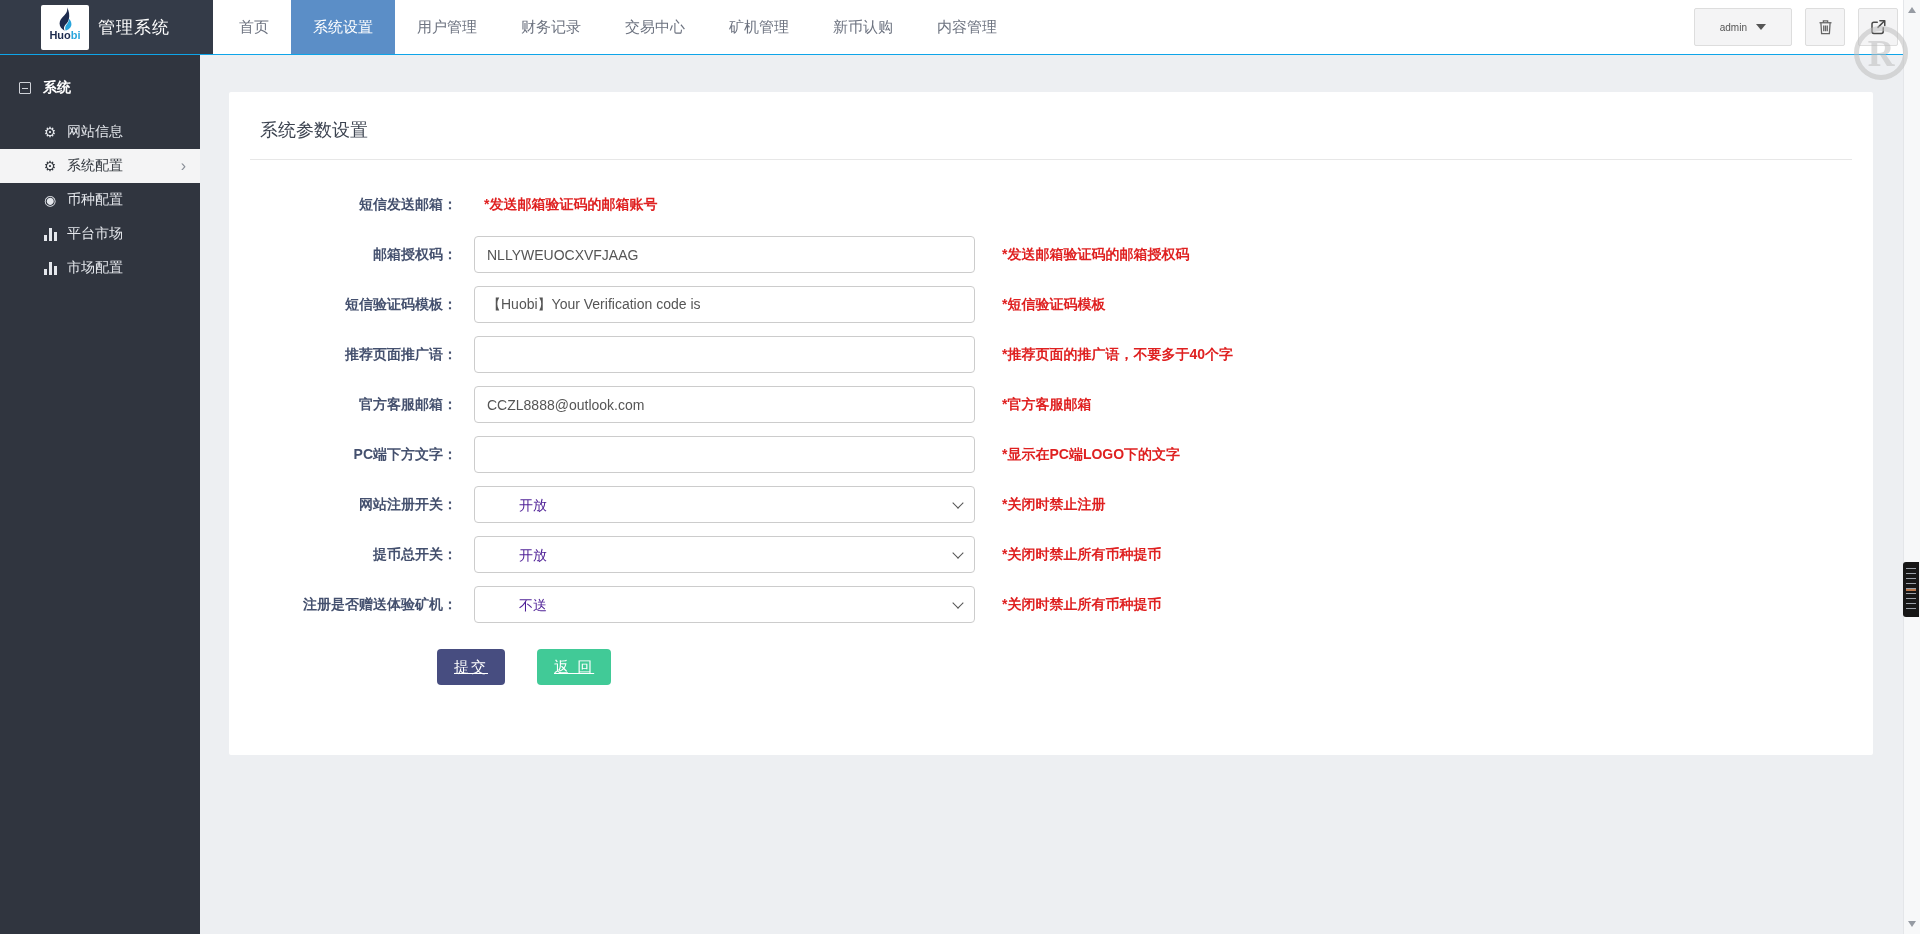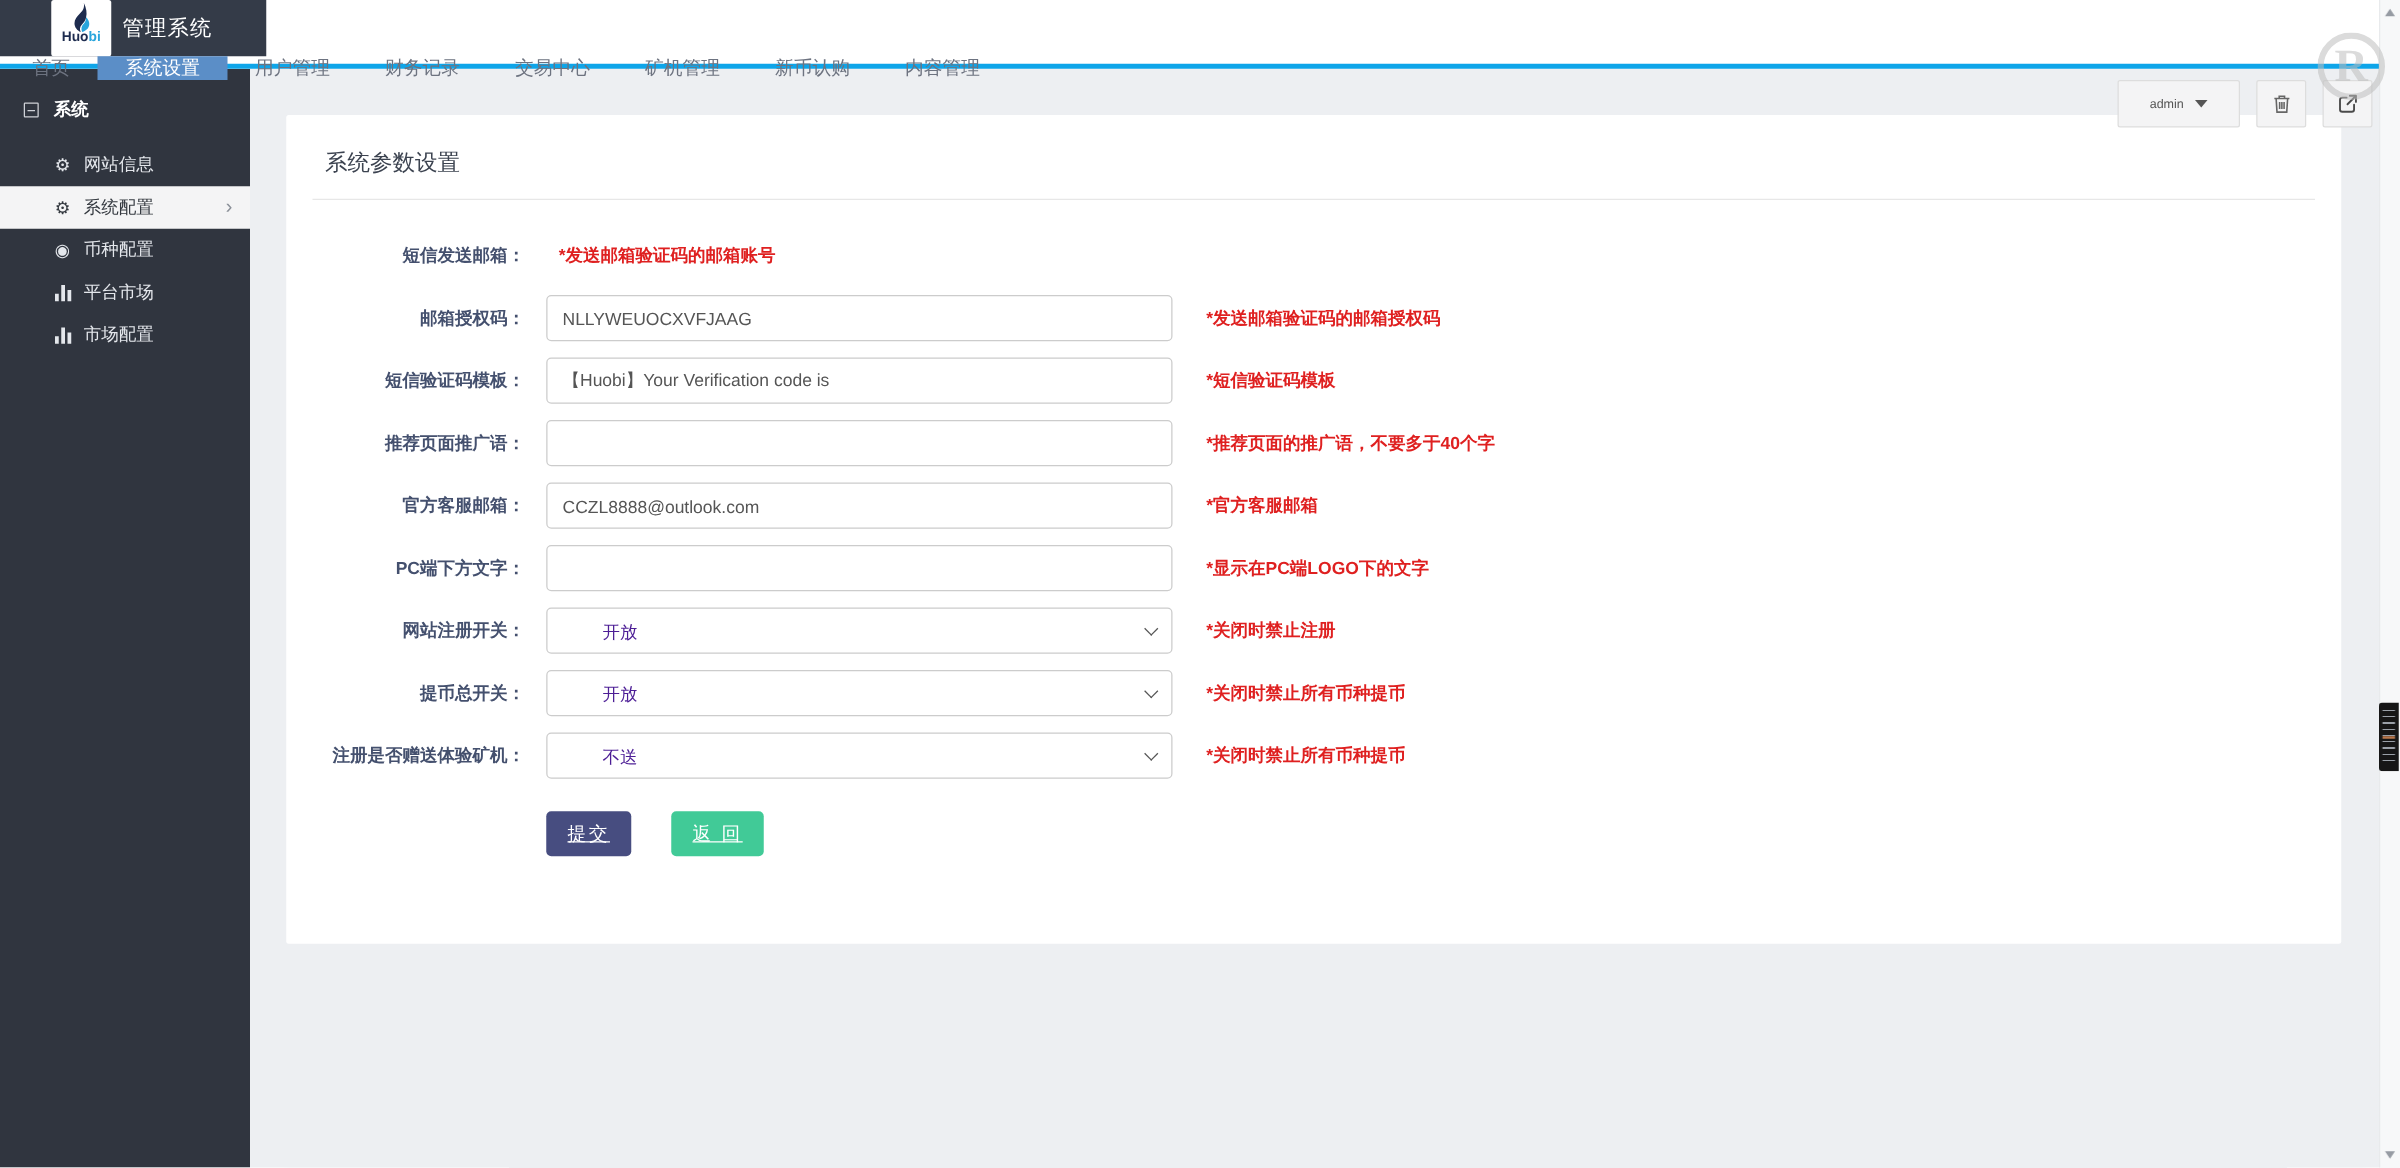--- a/index.html
+++ b/index.html
@@ -8,21 +8,21 @@
     --back:#41ca97;
     --hint-red:#df2020;
     --navbar-dark:#343b48;
     --sidebar-dark:#30353f;
   }
   *{margin:0;padding:0;box-sizing:border-box;}
   html,body{width:1920px;height:934px;overflow:hidden;}
   body{font-family:"Liberation Sans","DejaVu Sans",sans-serif;background:#edeff2;position:relative;}
 
   
-  .navbar{height:55px;background:#ffffff;display:flex;align-items:stretch;border-bottom:4px solid #0ea5e9;position:relative;z-index:10;flex-direction:column;}
+  .navbar{height:55px;background:#ffffff;display:flex;align-items:stretch;border-bottom:1px solid #0ea5e9;position:relative;z-index:10;}
   .brand{width:213px;background:var(--navbar-dark);display:flex;align-items:center;padding-left:41px;flex:none;}
   .logo-box{width:48px;height:45px;background:#fff;border-radius:2px;display:flex;flex-direction:column;align-items:center;justify-content:flex-start;padding-top:2px;flex:none;}
   .logo-box svg{display:block;}
   .logo-word{font-size:11px;font-weight:bold;line-height:11px;letter-spacing:0;margin-top:-1px;}
   .logo-word .dark{color:#1e2c4f;}
   .logo-word .blue{color:#29a5dc;}
   .brand-title{color:#fff;font-size:17px;margin-left:9px;letter-spacing:1px;white-space:nowrap;}
   .nav-items{display:flex;align-items:stretch;margin-left:4px;}
   .nav-item{display:flex;align-items:center;padding:0 22px;font-size:15px;color:#6d7380;cursor:pointer;white-space:nowrap;}
   .nav-item.active{background:var(--accent-blue);color:#fff;}
@@ -49,21 +49,21 @@
   .bars-ico i:nth-child(1){height:6px;}
   .bars-ico i:nth-child(2){height:13px;}
   .bars-ico i:nth-child(3){height:9px;}
   .side-chevron{position:absolute;right:14px;color:#8a8f98;font-size:16px;line-height:1;}
 
   
   .content{flex:1;padding:37px 47px 0 29px;background:#edeff2;overflow:hidden;border-radius:32px;}
   .card{background:#fff;min-height:663px;border-radius:2px;}
   .card-header{margin:0 21px;padding:26px 10px 17px;border-bottom:1px solid #e7e7e7;}
   .card-title{font-size:18px;color:#3c4350;font-weight:normal;}
-  .form-rows{padding-top:26px;}
+  .form-rows{padding-top:26px;margin-left:37px;}
   .form-row{display:flex;align-items:center;margin-bottom:13px;height:37px;}
   .form-label{width:191px;text-align:right;font-size:14px;font-weight:bold;color:#44506e;flex:none;white-space:nowrap;}
   .control-wrap{margin-left:17px;width:501px;flex:none;position:relative;}
   .control-wrap input,.control-wrap select{width:100%;height:37px;border:1px solid #ccc;border-radius:4px;padding:0 12px;font-size:14px;color:#555;font-family:"Liberation Sans","DejaVu Sans",sans-serif;background:#fff;outline:none;}
   .control-wrap select{appearance:none;-webkit-appearance:none;color:#4c1d95;cursor:pointer;padding-left:44px;}
   .select-chev{position:absolute;right:13px;top:13px;width:8px;height:8px;border-right:1.6px solid #555;border-bottom:1.6px solid #555;transform:rotate(45deg);pointer-events:none;}
   .form-hint{margin-left:27px;font-size:14px;font-weight:bold;color:var(--hint-red);white-space:nowrap;}
   .btn-row{margin:26px 0 0 208px;padding-bottom:34px;display:flex;gap:32px;}
   .btn{border:none;border-radius:4px;color:#fff;font-size:15px;height:36px;padding:0 17px;cursor:pointer;letter-spacing:2px;font-family:"Liberation Sans","DejaVu Sans",sans-serif;text-decoration:underline;}
   .btn-submit{background:var(--submit);}

